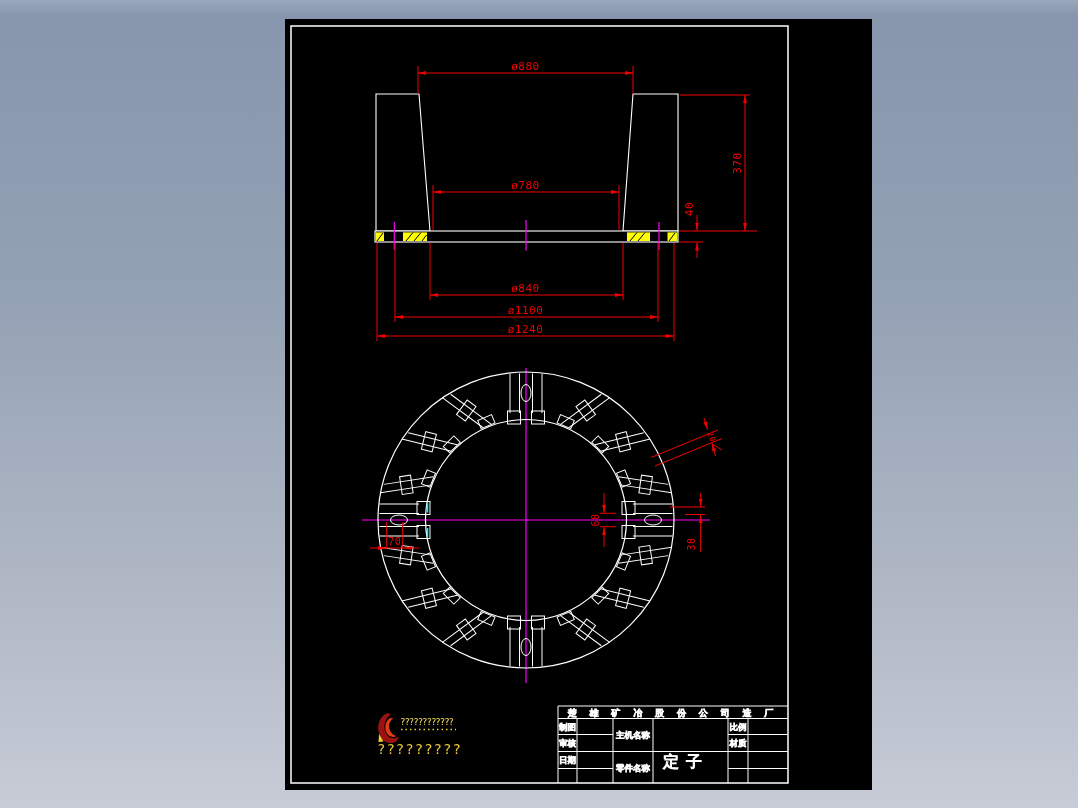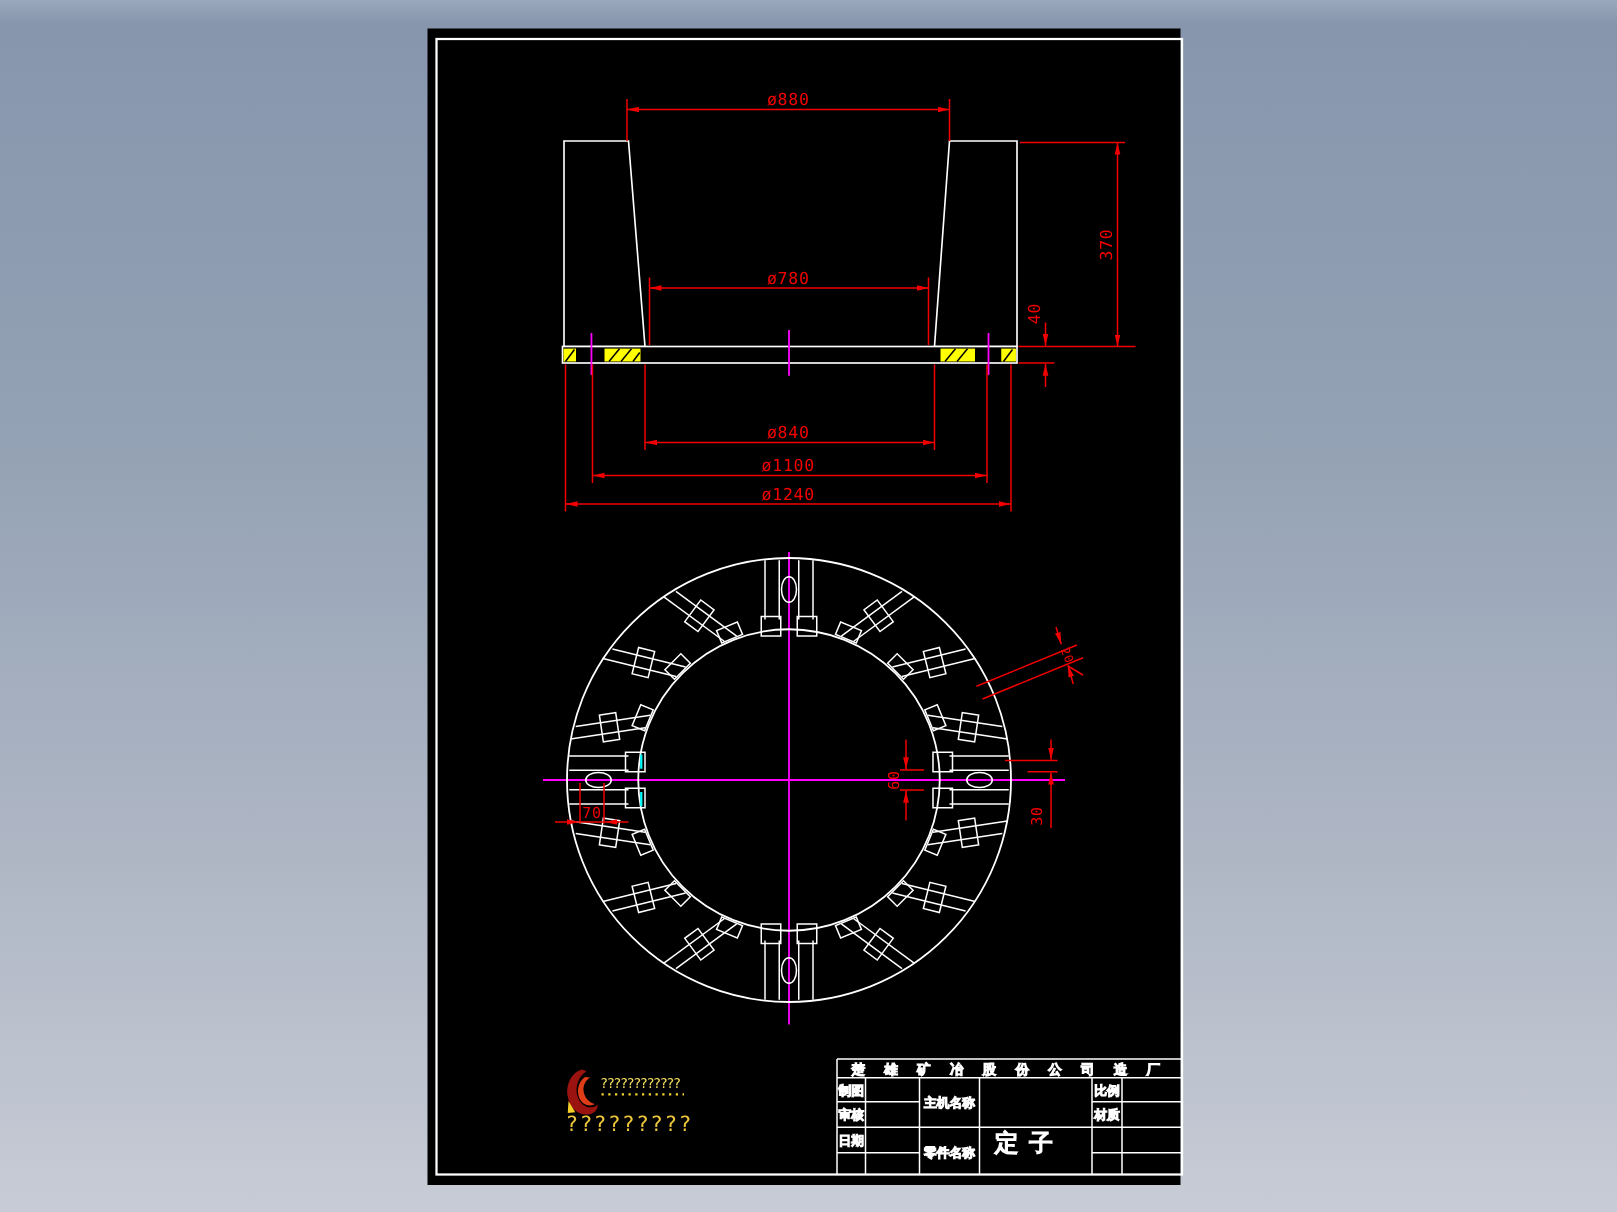--- a/index.html
+++ b/index.html
@@ -1,21 +1,21 @@
 <!DOCTYPE html>
 <html><head>
 <meta charset="utf-8">
 <style>
   html,body{margin:0;padding:0;}
   body{
     width:1078px;height:808px;position:relative;overflow:hidden;
     background:linear-gradient(180deg,#9aa8bd 0%,#8796ad 2%,#93a1b4 35%,#aeb6c4 70%,#c7ccd6 100%);
     font-family:"DejaVu Sans",sans-serif;
   }
-  .cad-canvas{position:absolute;left:285px;top:19px;width:502px;height:771px;background:#000;}
+  .cad-canvas{position:absolute;left:285px;top:19px;width:587px;height:771px;background:#000;}
   svg text{fill:#fff;}
   .dimtxt{fill:#f20000;font-family:"DejaVu Sans Mono",monospace;font-size:11px;letter-spacing:.5px;}
   .dimtxt.small{font-size:10px;}
   .dimtxt.tiny{font-size:8px;}
   .tbl{fill:#fff;font-family:"DejaVu Sans",sans-serif;font-size:8.5px;}
   .company{fill:#fff;font-size:9px;letter-spacing:5px;}
   .partname{fill:#fff;font-size:16px;letter-spacing:7px;}
   .logo1{fill:#f5e061;font-family:"DejaVu Sans Mono",monospace;font-size:9px;letter-spacing:-1px;}
   .logo2{fill:#edc63c;font-family:"DejaVu Sans Mono",monospace;font-size:14px;letter-spacing:1px;}
   .w{stroke:#fff;stroke-width:1.2;fill:none;}

